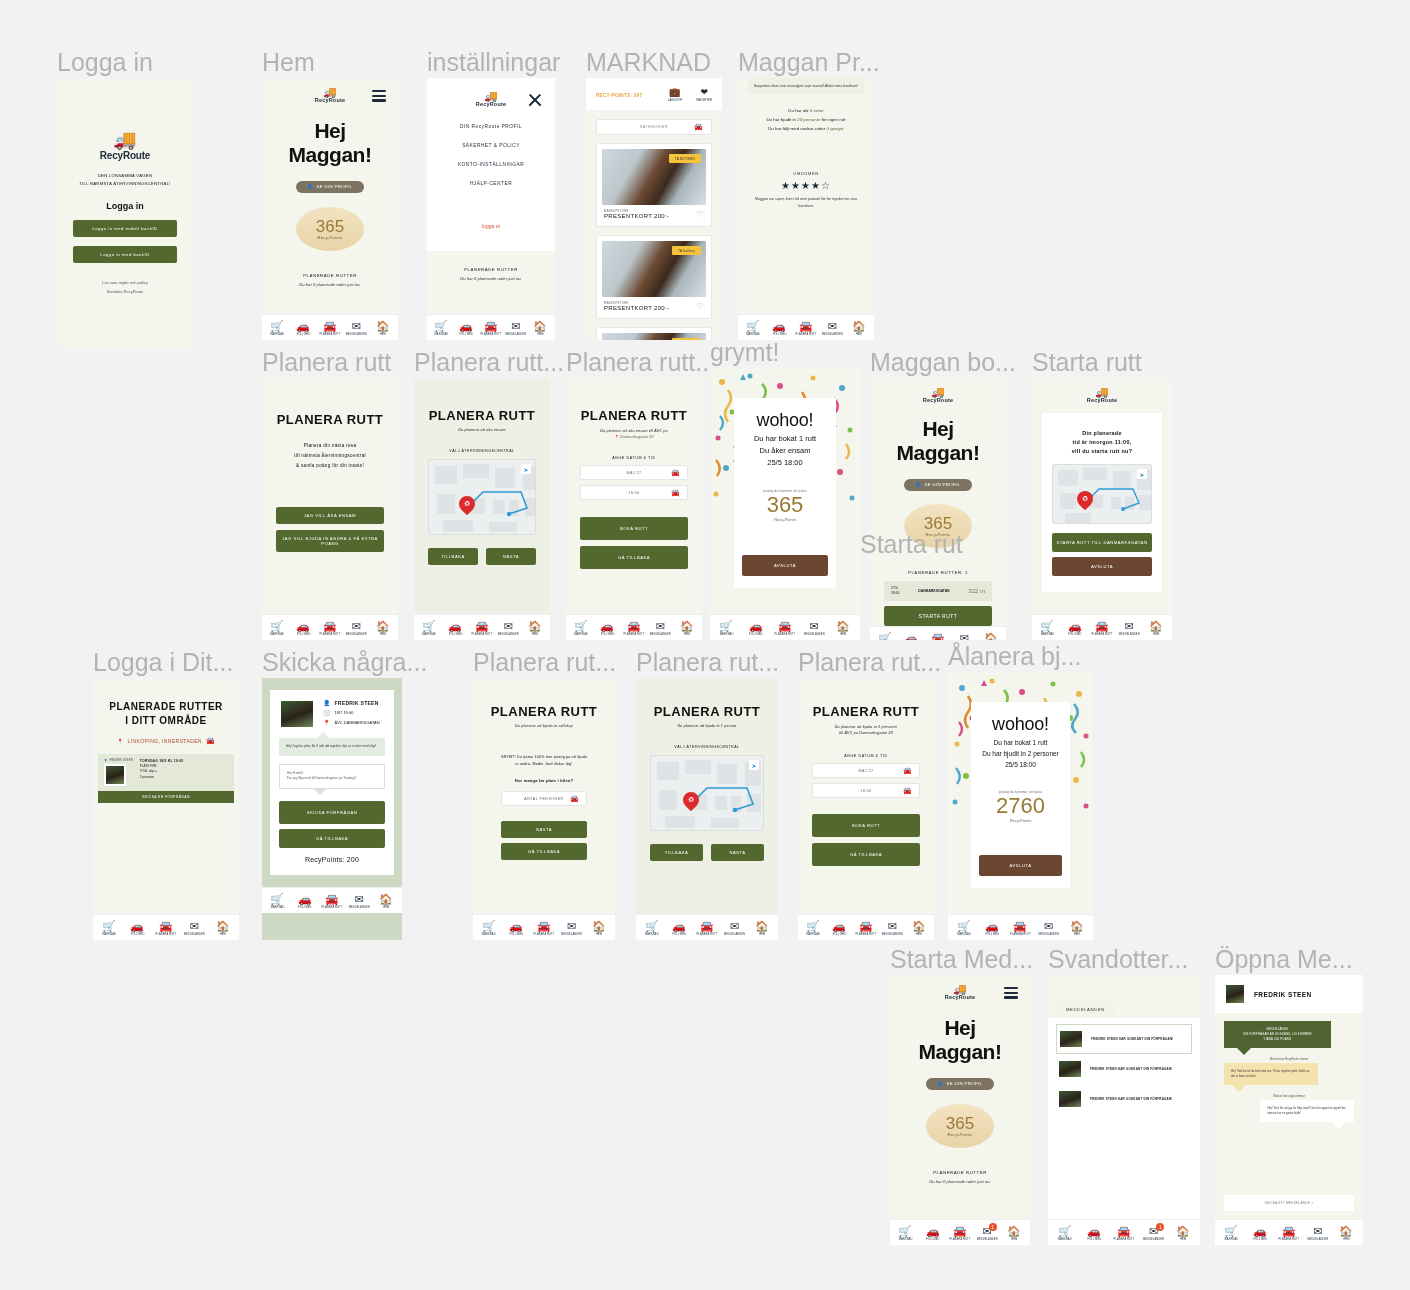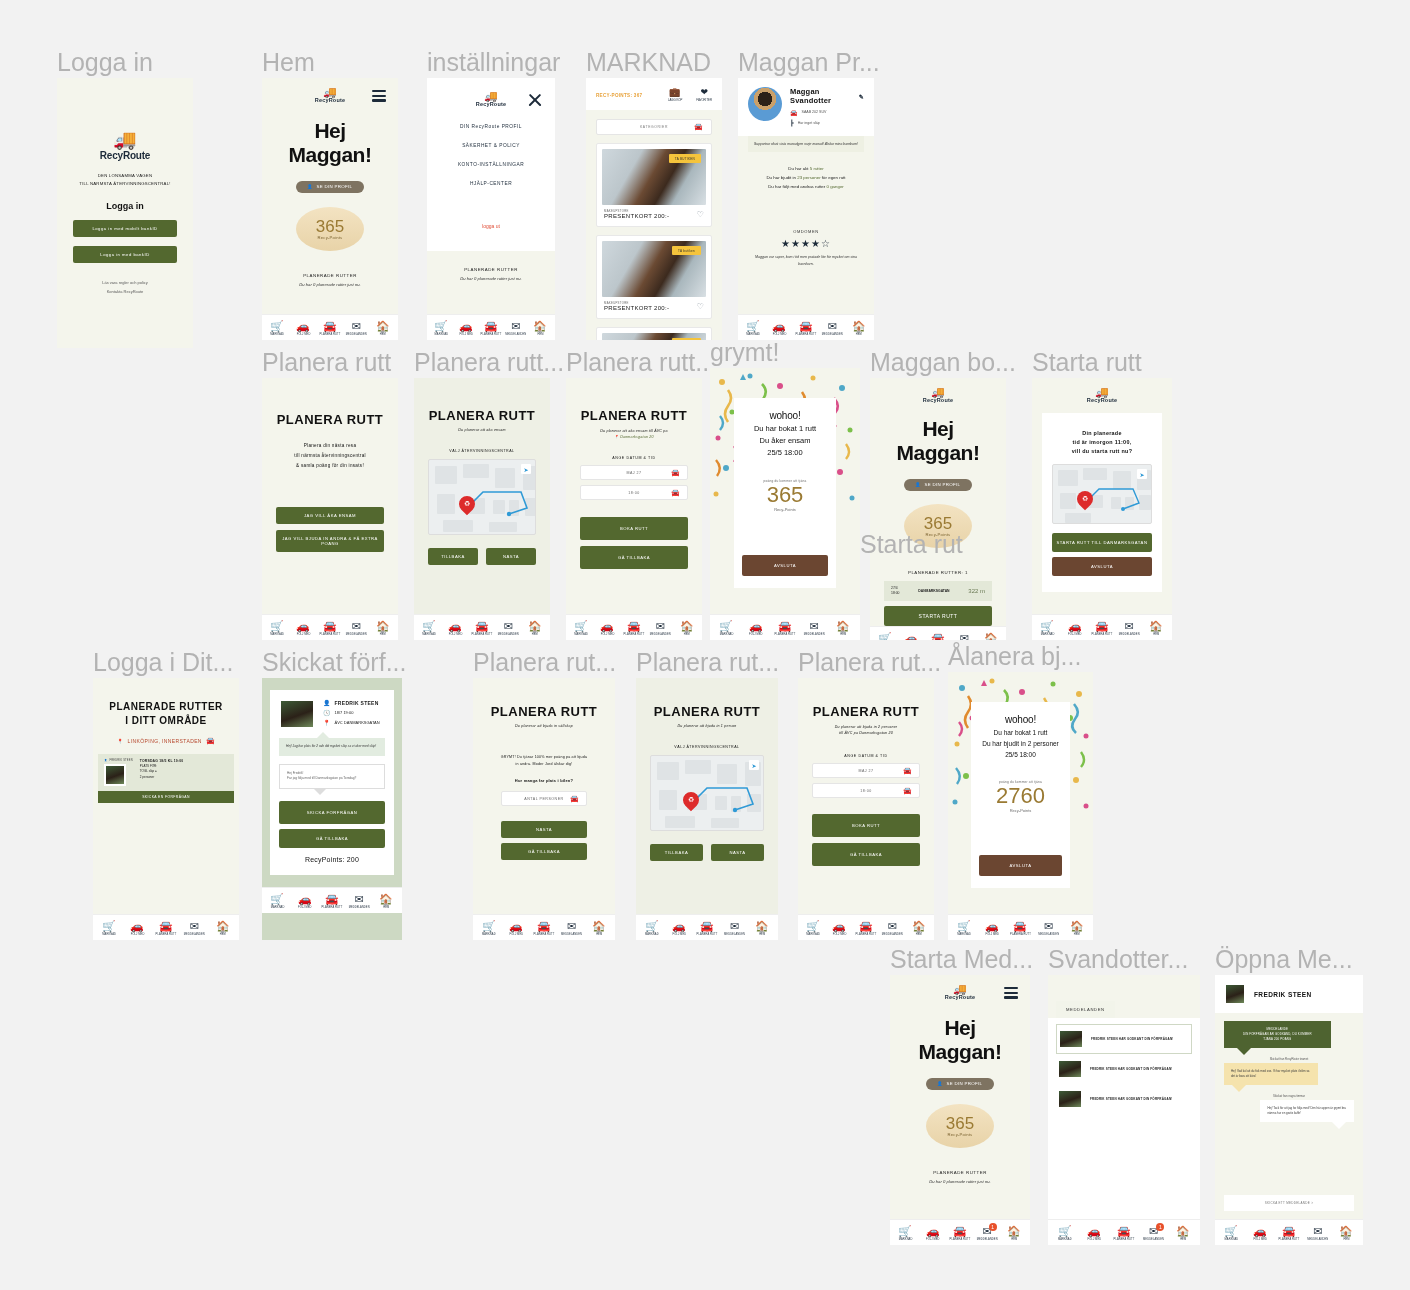--- a/index.html
+++ b/index.html
@@ -141,21 +141,21 @@
     background:#fff; border:1px solid #e5e5e5; border-radius:2px; padding:4.5px 6px;
     display:flex; align-items:center; justify-content:center; position:relative; margin-top:5px;
   }
   .select .val { font-size:3.6px; letter-spacing:.5px; color:#666; }
   .select .car { position:absolute; right:7px; font-size:7px; color:#1d2b3a; }
 
   
   .confetti-wrap { position:relative; flex:1; overflow:hidden; }
   .confetti { position:absolute; inset:0; }
   .card-white { position:absolute; left:16%; right:16%; top:30px; bottom:26px; background:#fff; padding:12px 8px; display:flex; flex-direction:column; align-items:center; }
-  .wohoo { font-size:10px; font-weight:400; color:#111; letter-spacing:-.2px; }
+  .wohoo { font-size:18px; font-weight:400; color:#111; letter-spacing:-.2px; }
   .wo-line { font-size:7.5px; color:#111; text-align:center; line-height:12px; margin-top:2px; }
   .wo-sub { font-size:3.2px; color:#6b6b6b; margin-top:20px; letter-spacing:.2px;}
   .wo-num { font-size:22px; color:#9a7a33; line-height:24px; }
   .wo-lbl { font-size:4px; color:#6b6b6b; }
 
   
   .rt-loc { text-align:center; font-size:5px; color:#b5452b; letter-spacing:.4px; margin-top:9px; display:flex; align-items:center; justify-content:center; gap:4px;}
   .rt-card { background:#e3e8d8; margin-top:9px; padding:5px 6px; display:flex; gap:7px; }
   .rt-thumb { width:22px; height:22px; background: linear-gradient(160deg,#3d5a36,#2b2118 55%,#6f8a5a); border:2px solid #fff; flex:none; }
   .rt-who { font-size:2.6px; color:#444; letter-spacing:.2px; display:flex; gap:2px; align-items:center;}
@@ -386,37 +386,20 @@
           <div class="mk-tag">TA butiken</div>
         </div>
       </div>
 
     </div>
   </div>
 
   <div class="frame" style="left:738px; top:78px; width:136px; height:262px;">
     <div class="frame-title">Maggan Pr...</div>
     <div class="screen">
-      <div class="pf-head">
-        <div class="avatar"></div>
-        <div style="flex:1;">
-          <div class="pf-name">
-            <span>Maggan Svandotter</span>
-            <span class="pf-pen">✎</span>
-          </div>
-          <div class="pf-row">
-            <span class="ic">🚘</span>
-            <span>SAAB 202 SUV</span>
-          </div>
-          <div class="pf-row">
-            <span class="ic">┣</span>
-            <span>Har inget släp</span>
-          </div>
-        </div>
-      </div>
       <div class="pf-quote">Supportrar ofast sista månadgen varje månad! Älskar mina barnbarn!</div>
       <div class="pf-stats">
         <div>
           <span>Du har åkt </span><b>5 rutter</b>
         </div>
         <div>
           <span>Du har bjudit in </span><b>23 personer</b><span> för egen rutt</span>
         </div>
         <div>
           <span>Du har följt med andras rutter </span><b>0 gånger</b>
@@ -835,21 +818,21 @@
           </div>
         <div class="navitem">
             <div class="navicon">🏠</div>
             <div class="navlabel">HEM</div>
           </div>
       </div>
     </div>
   </div>
 
   <div class="frame" style="left:262px; top:678px; width:140px; height:262px;">
-    <div class="frame-title">Skickat förf...</div>
+    <div class="frame-title">Skicka några...</div>
     <div class="screen req-screen">
       <div class="req-card">
         <div class="req-head">
           <div class="req-thumb"></div>
           <div style="flex:1;">
             <div class="req-line">
                 <span class="ic">👤</span>
                 <span class="req-name">FREDRIK STEEN</span>
               </div>
             <div class="req-line">

